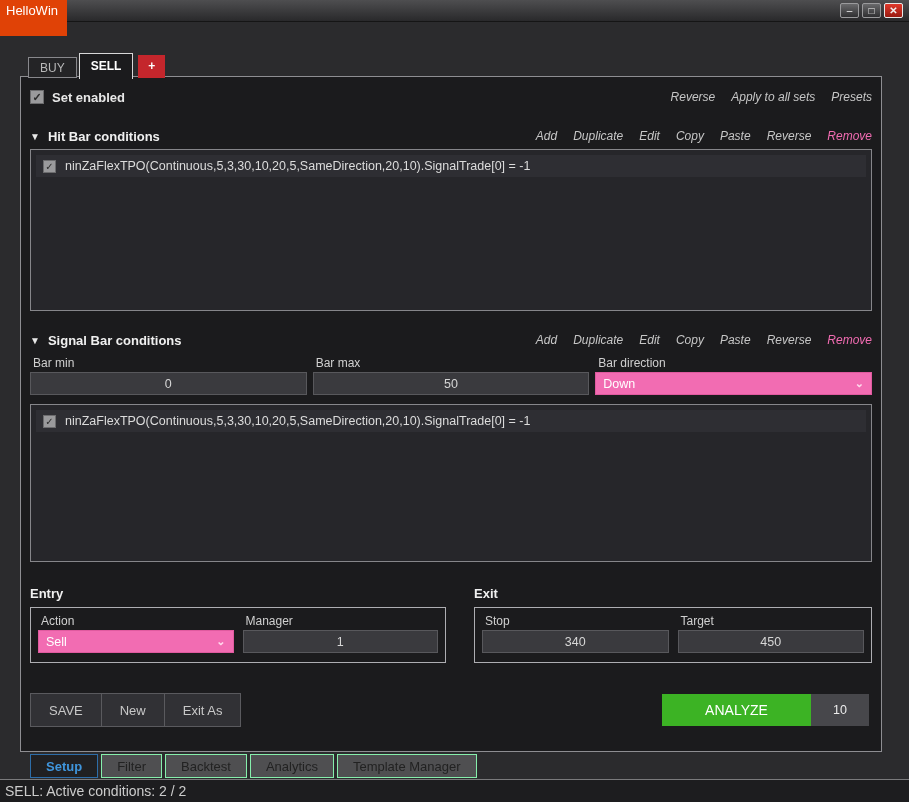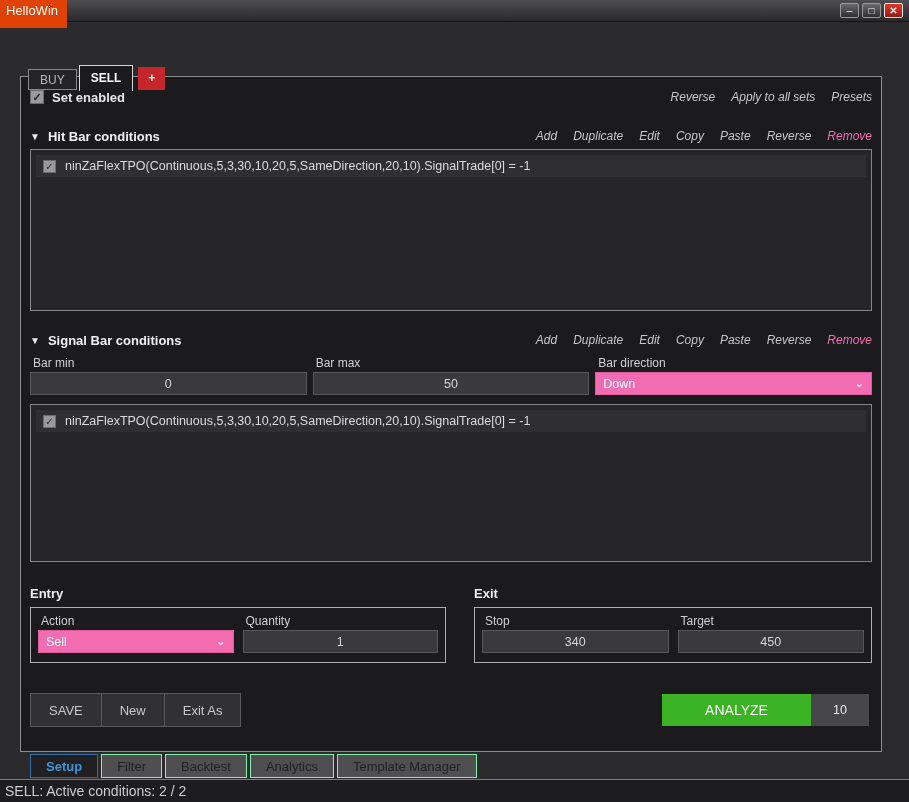--- a/index.html
+++ b/index.html
@@ -13,31 +13,31 @@
   }
   
   .titlebar {
     height:22px; width:100%;
     background:linear-gradient(180deg,#4e4e50,#29292b);
     display:flex; align-items:stretch; justify-content:space-between;
     border-bottom:1px solid #151515;
   }
   .title-label {
     background:#e04206; color:#fff; font-size:13px;
-    padding:3px 9px 0 6px; height:28px;
+    padding:3px 9px 0 6px; height:36px;
   }
   .win-controls { display:flex; align-items:center; gap:3px; padding-right:6px; }
   .win-btn {
     width:19px; height:15px; font-size:10px; line-height:13px; text-align:center;
     background:linear-gradient(180deg,#6a6a6c,#2f2f31);
     border:1px solid #9a9a9c; color:#f0f0f0; border-radius:2px; cursor:pointer;
   }
   .win-btn.close { background:linear-gradient(180deg,#e0392b,#991b12); border-color:#e8e8e8; font-weight:bold; }
   
-  .tabstrip { position:absolute; top:64px; left:28px; display:flex; align-items:flex-end; z-index:3; }
+  .tabstrip { position:absolute; top:52px; left:28px; display:flex; align-items:flex-end; z-index:3; }
   .tab {
     font-size:12px; color:#b8b8b8; background:#242426;
     border:1px solid #88888c; padding:0 11px; height:21px; line-height:20px; cursor:pointer;
   }
   .tab.active {
     font-weight:bold; color:#fff; background:#1b1b1d;
     border:1px solid #d8d8d8; border-bottom:none;
     height:26px; line-height:24px; position:relative; top:1px; z-index:4;
     margin-left:2px;
   }
@@ -227,21 +227,21 @@
       <div class="group-title">Entry</div>
       <div class="groupbox">
         <div>
           <div class="field-label">Action</div>
           <div class="dropdown">
             <span>Sell</span>
             <span class="chev">⌄</span>
           </div>
         </div>
         <div>
-          <div class="field-label">Quantity</div>
+          <div class="field-label">Manager</div>
           <input class="field-input" value="1" style="">
         </div>
       </div>
     </div>
     <div class="group exit">
       <div class="group-title">Exit</div>
       <div class="groupbox">
         <div>
           <div class="field-label">Stop</div>
           <input class="field-input" value="340" style="">

